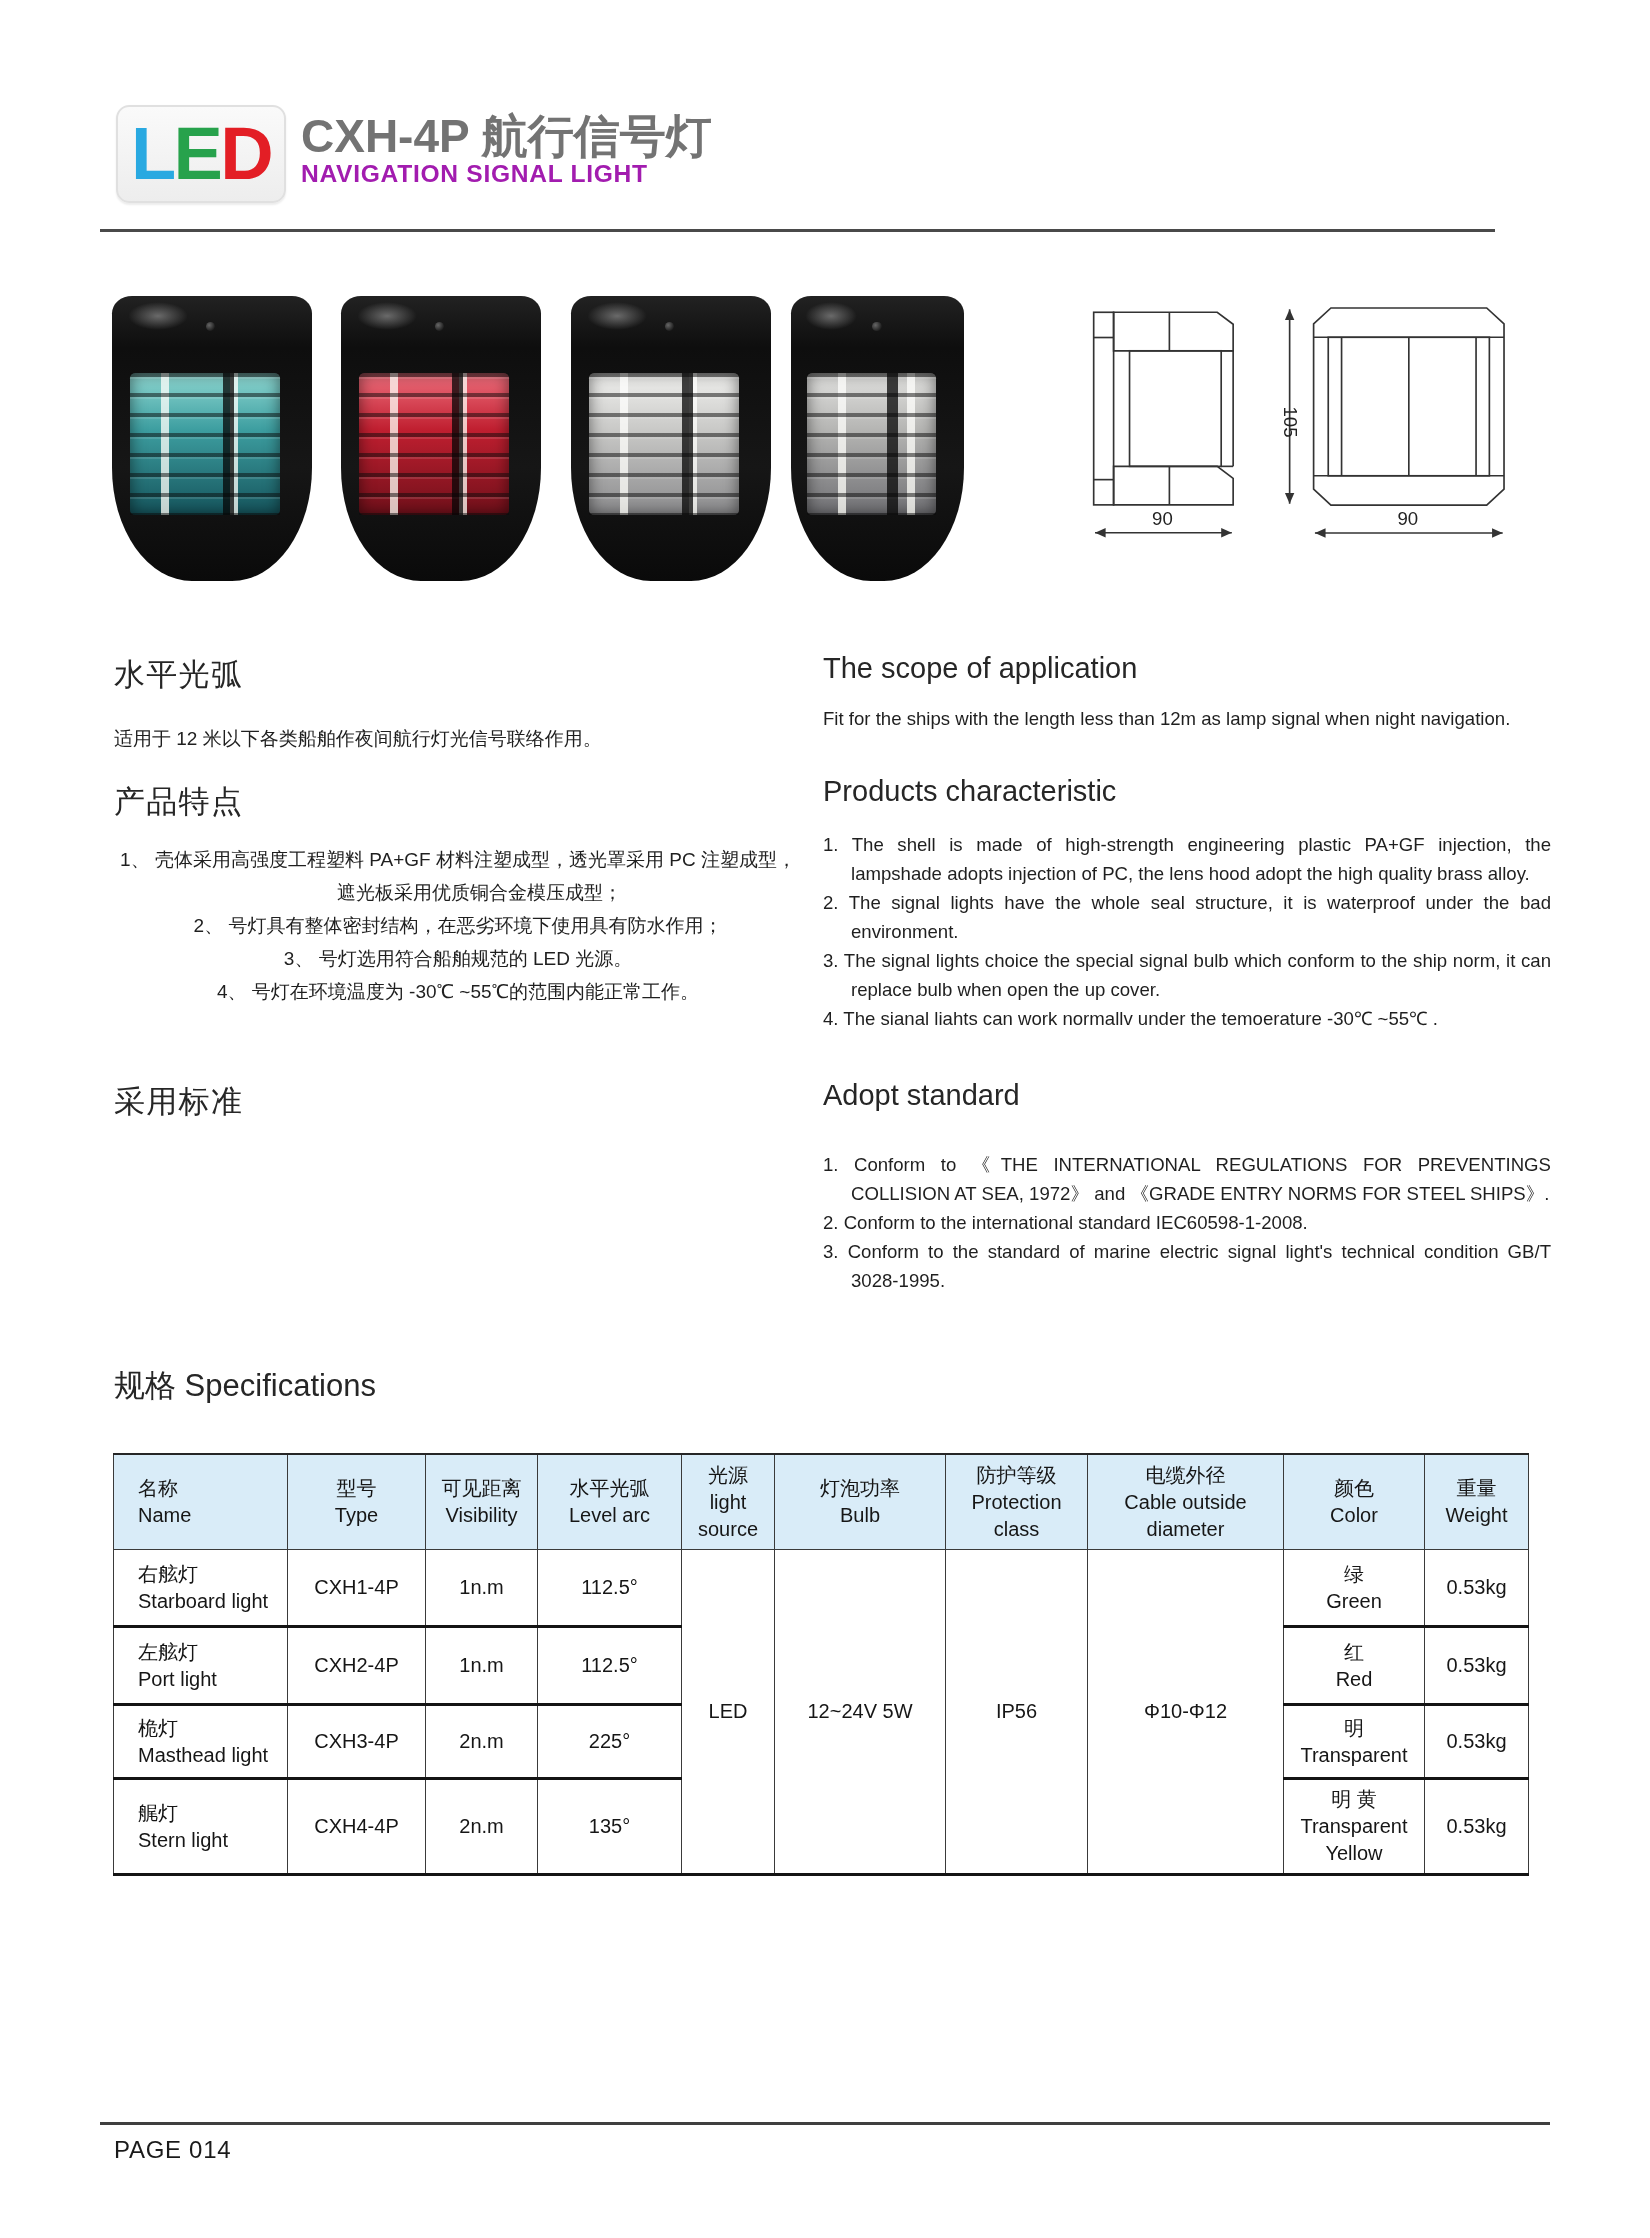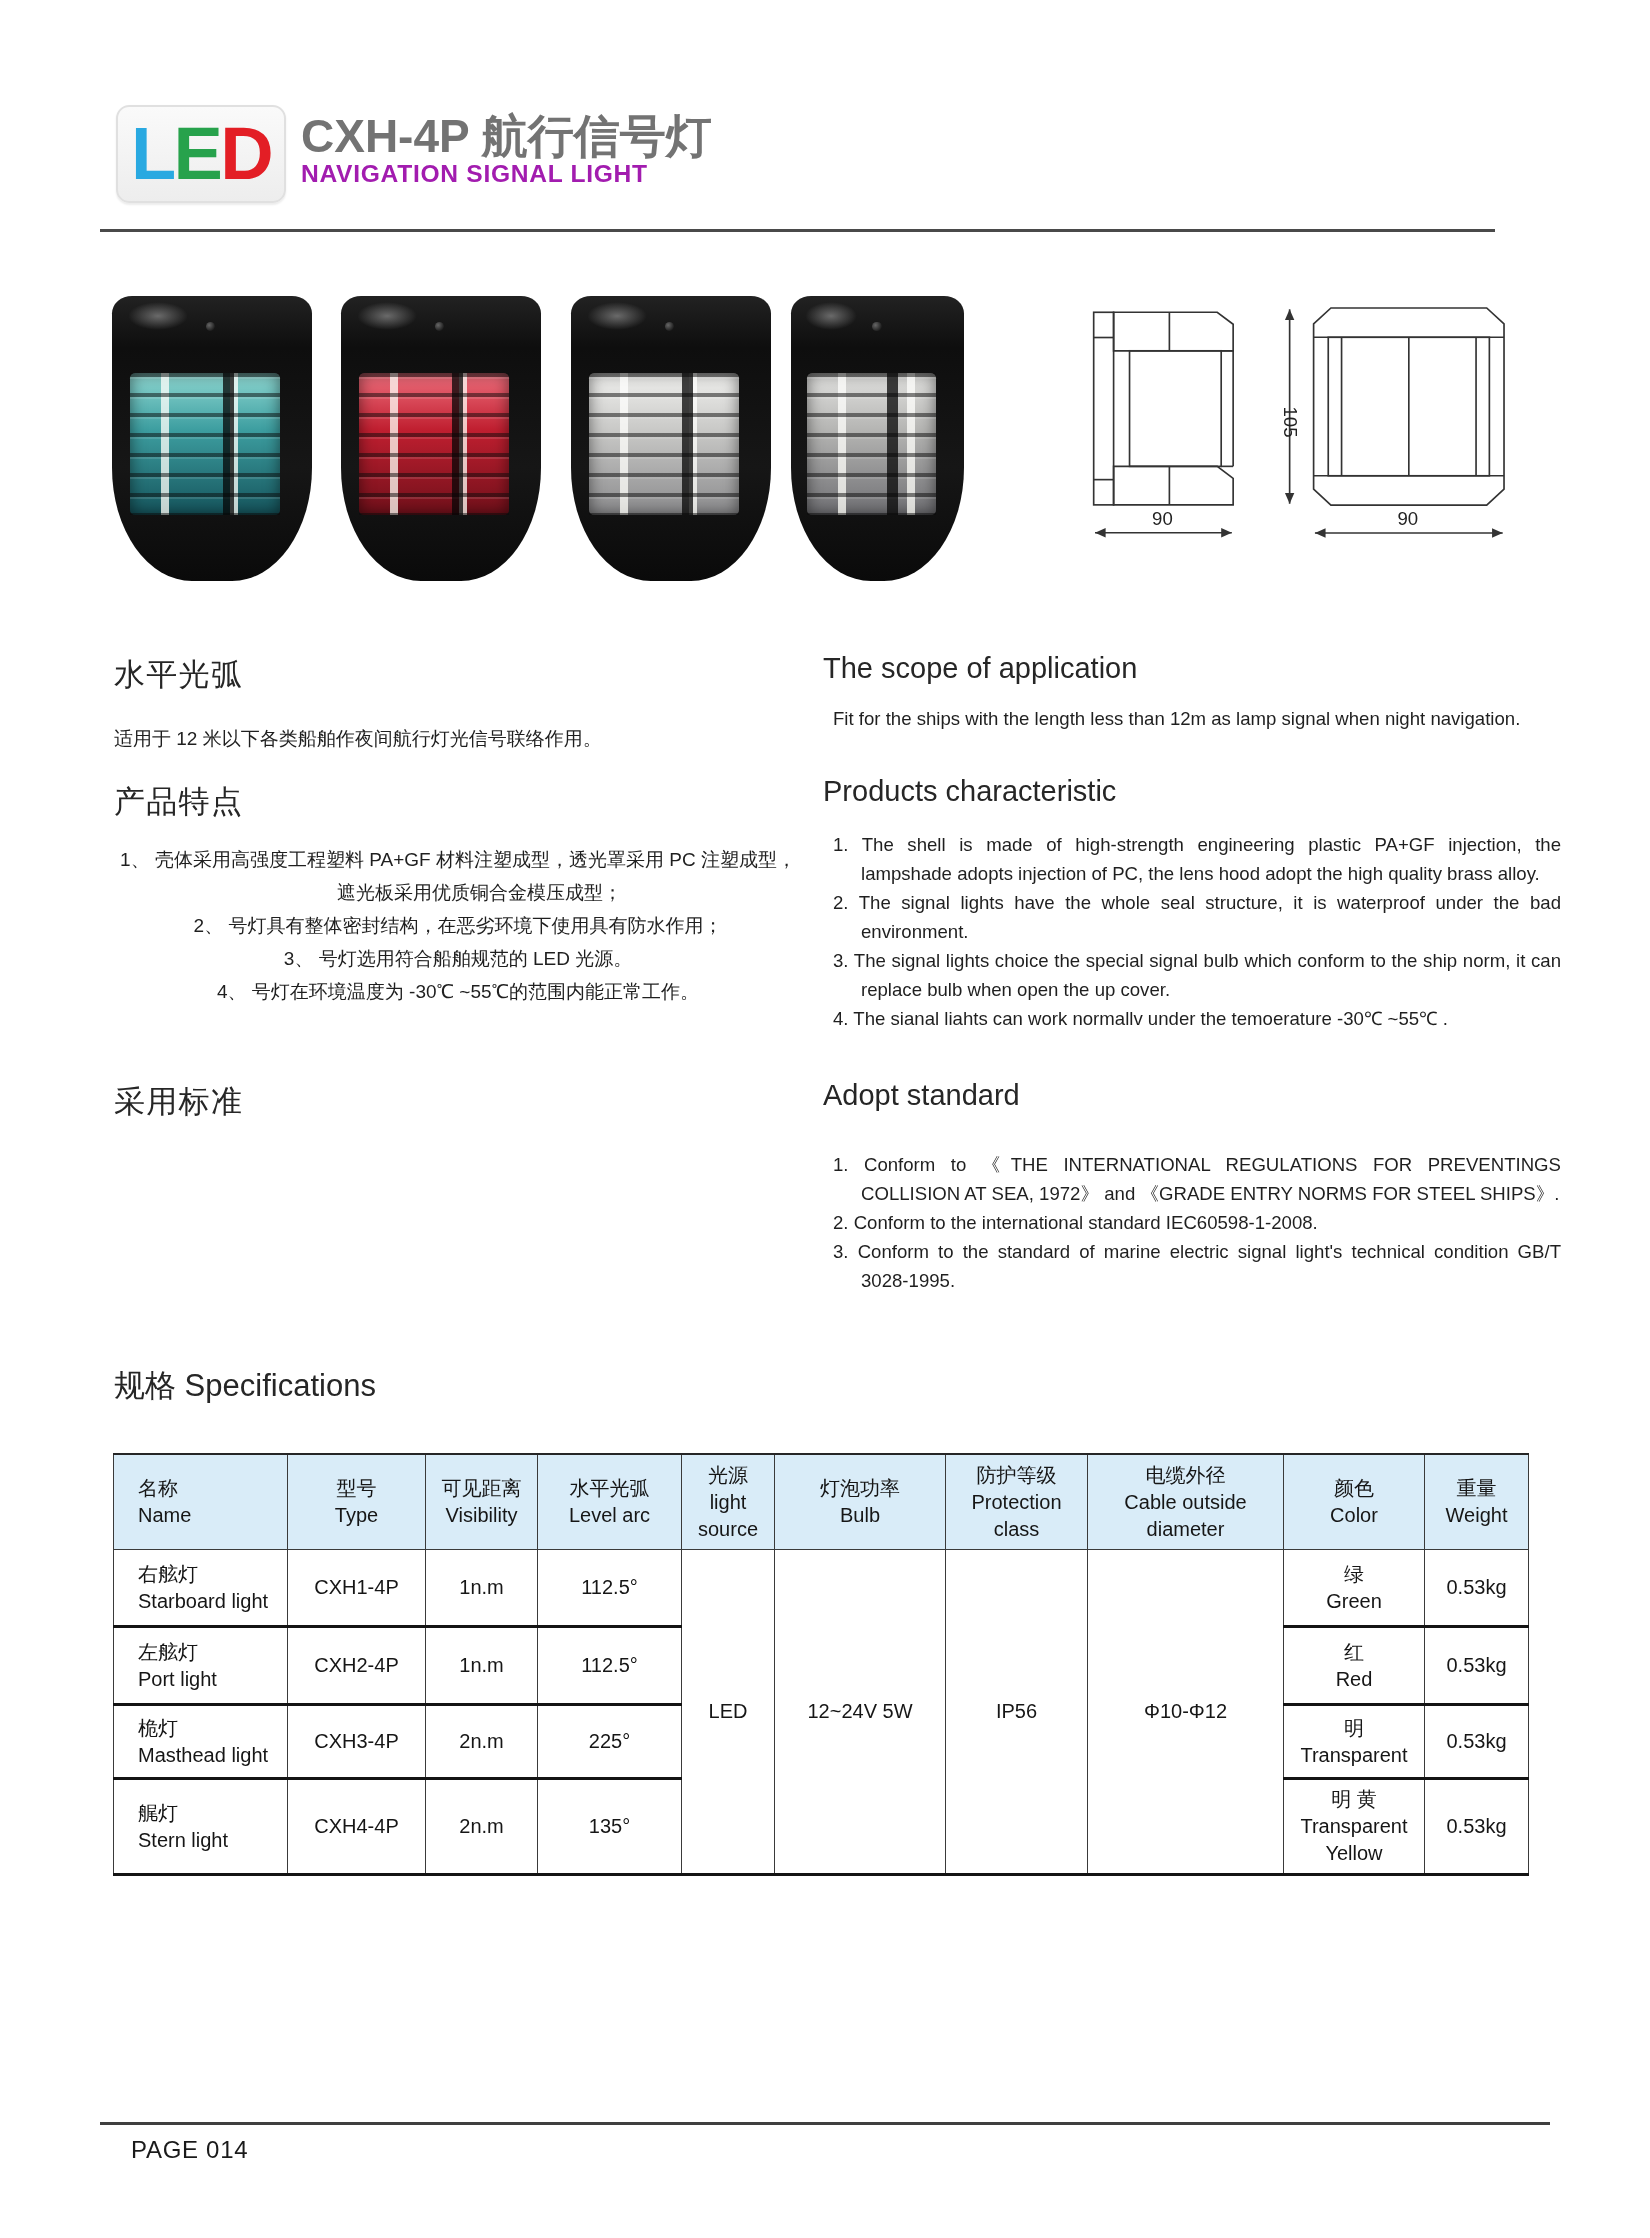--- a/index.html
+++ b/index.html
@@ -39,39 +39,39 @@
   .lens-smoke  { background:linear-gradient(180deg,#e2e2e0 0%,#b5b5b3 40%,#707074 100%); }
 
   .drawing { position:absolute; }
   .drawing svg { display:block; }
   .drawing text { font-family:"Liberation Sans",sans-serif; font-size:28px; fill:#222; }
 
   
   .zh-h { position:absolute; left:114px; font-size:31px; font-weight:500; color:#262626; letter-spacing:1.3px; }
   .en-h { position:absolute; left:823px; font-size:29px; font-weight:500; color:#262626; }
   .zh-body { position:absolute; left:114px; width:688px; font-size:19px; line-height:33px; color:#1f1f1f; }
-  .en-body { position:absolute; left:823px; width:728px; font-size:18.6px; line-height:29px; color:#1f1f1f; text-align:justify;margin-left:10px; }
+  .en-body { position:absolute; left:823px; width:728px; font-size:18.6px; line-height:29px; color:#1f1f1f; text-align:justify; }
   .zh-item { padding-left:43px; text-indent:-43px; }
   .en-item { padding-left:28px; text-indent:-28px; }
 
   
   .spec-h { position:absolute; left:114px; top:1365px; font-size:31px; font-weight:500; color:#262626; }
   table.spec { position:absolute; left:113px; top:1453px; width:1415px; border-collapse:collapse; table-layout:fixed;
                font-size:20px; color:#161616; }
   table.spec th, table.spec td { border-left:1.3px solid #3a3a3a; border-right:1.3px solid #3a3a3a; vertical-align:middle; }
   table.spec th { border-top:2px solid #262626; border-bottom:1.3px solid #3a3a3a; background:#d9ecf8;
                   font-weight:400; text-align:center; line-height:27px; padding:6.7px 2.7px; }
   table.spec th.left, table.spec td.left { text-align:left; padding-left:24px; }
   table.spec td { border-top:3.3px solid #141414; border-bottom:3.3px solid #141414; text-align:center; line-height:27px; padding:5.3px 2.7px; }
   table.spec tr.r1 td { border-top-width:1.3px; border-top-color:#3a3a3a; }
   table.spec tr.r4 td { border-bottom-width:3.3px; }
 
   
   .footer-rule { position:absolute; left:100px; top:2122px; width:1450px; height:3.3px; background:#3f3f3f; }
-  .footer-page { position:absolute; left:114px; top:2136px; font-size:24px; color:#1a1a1a; letter-spacing:0.7px;margin-left:17px; }
+  .footer-page { position:absolute; left:114px; top:2136px; font-size:24px; color:#1a1a1a; letter-spacing:0.7px; }
 </style>
 </head>
 <body>
 
 <div class="page">
 
   <div class="logo">
     <span class="l">L</span>
       <span class="e">E</span>
       <span class="d">D</span>

